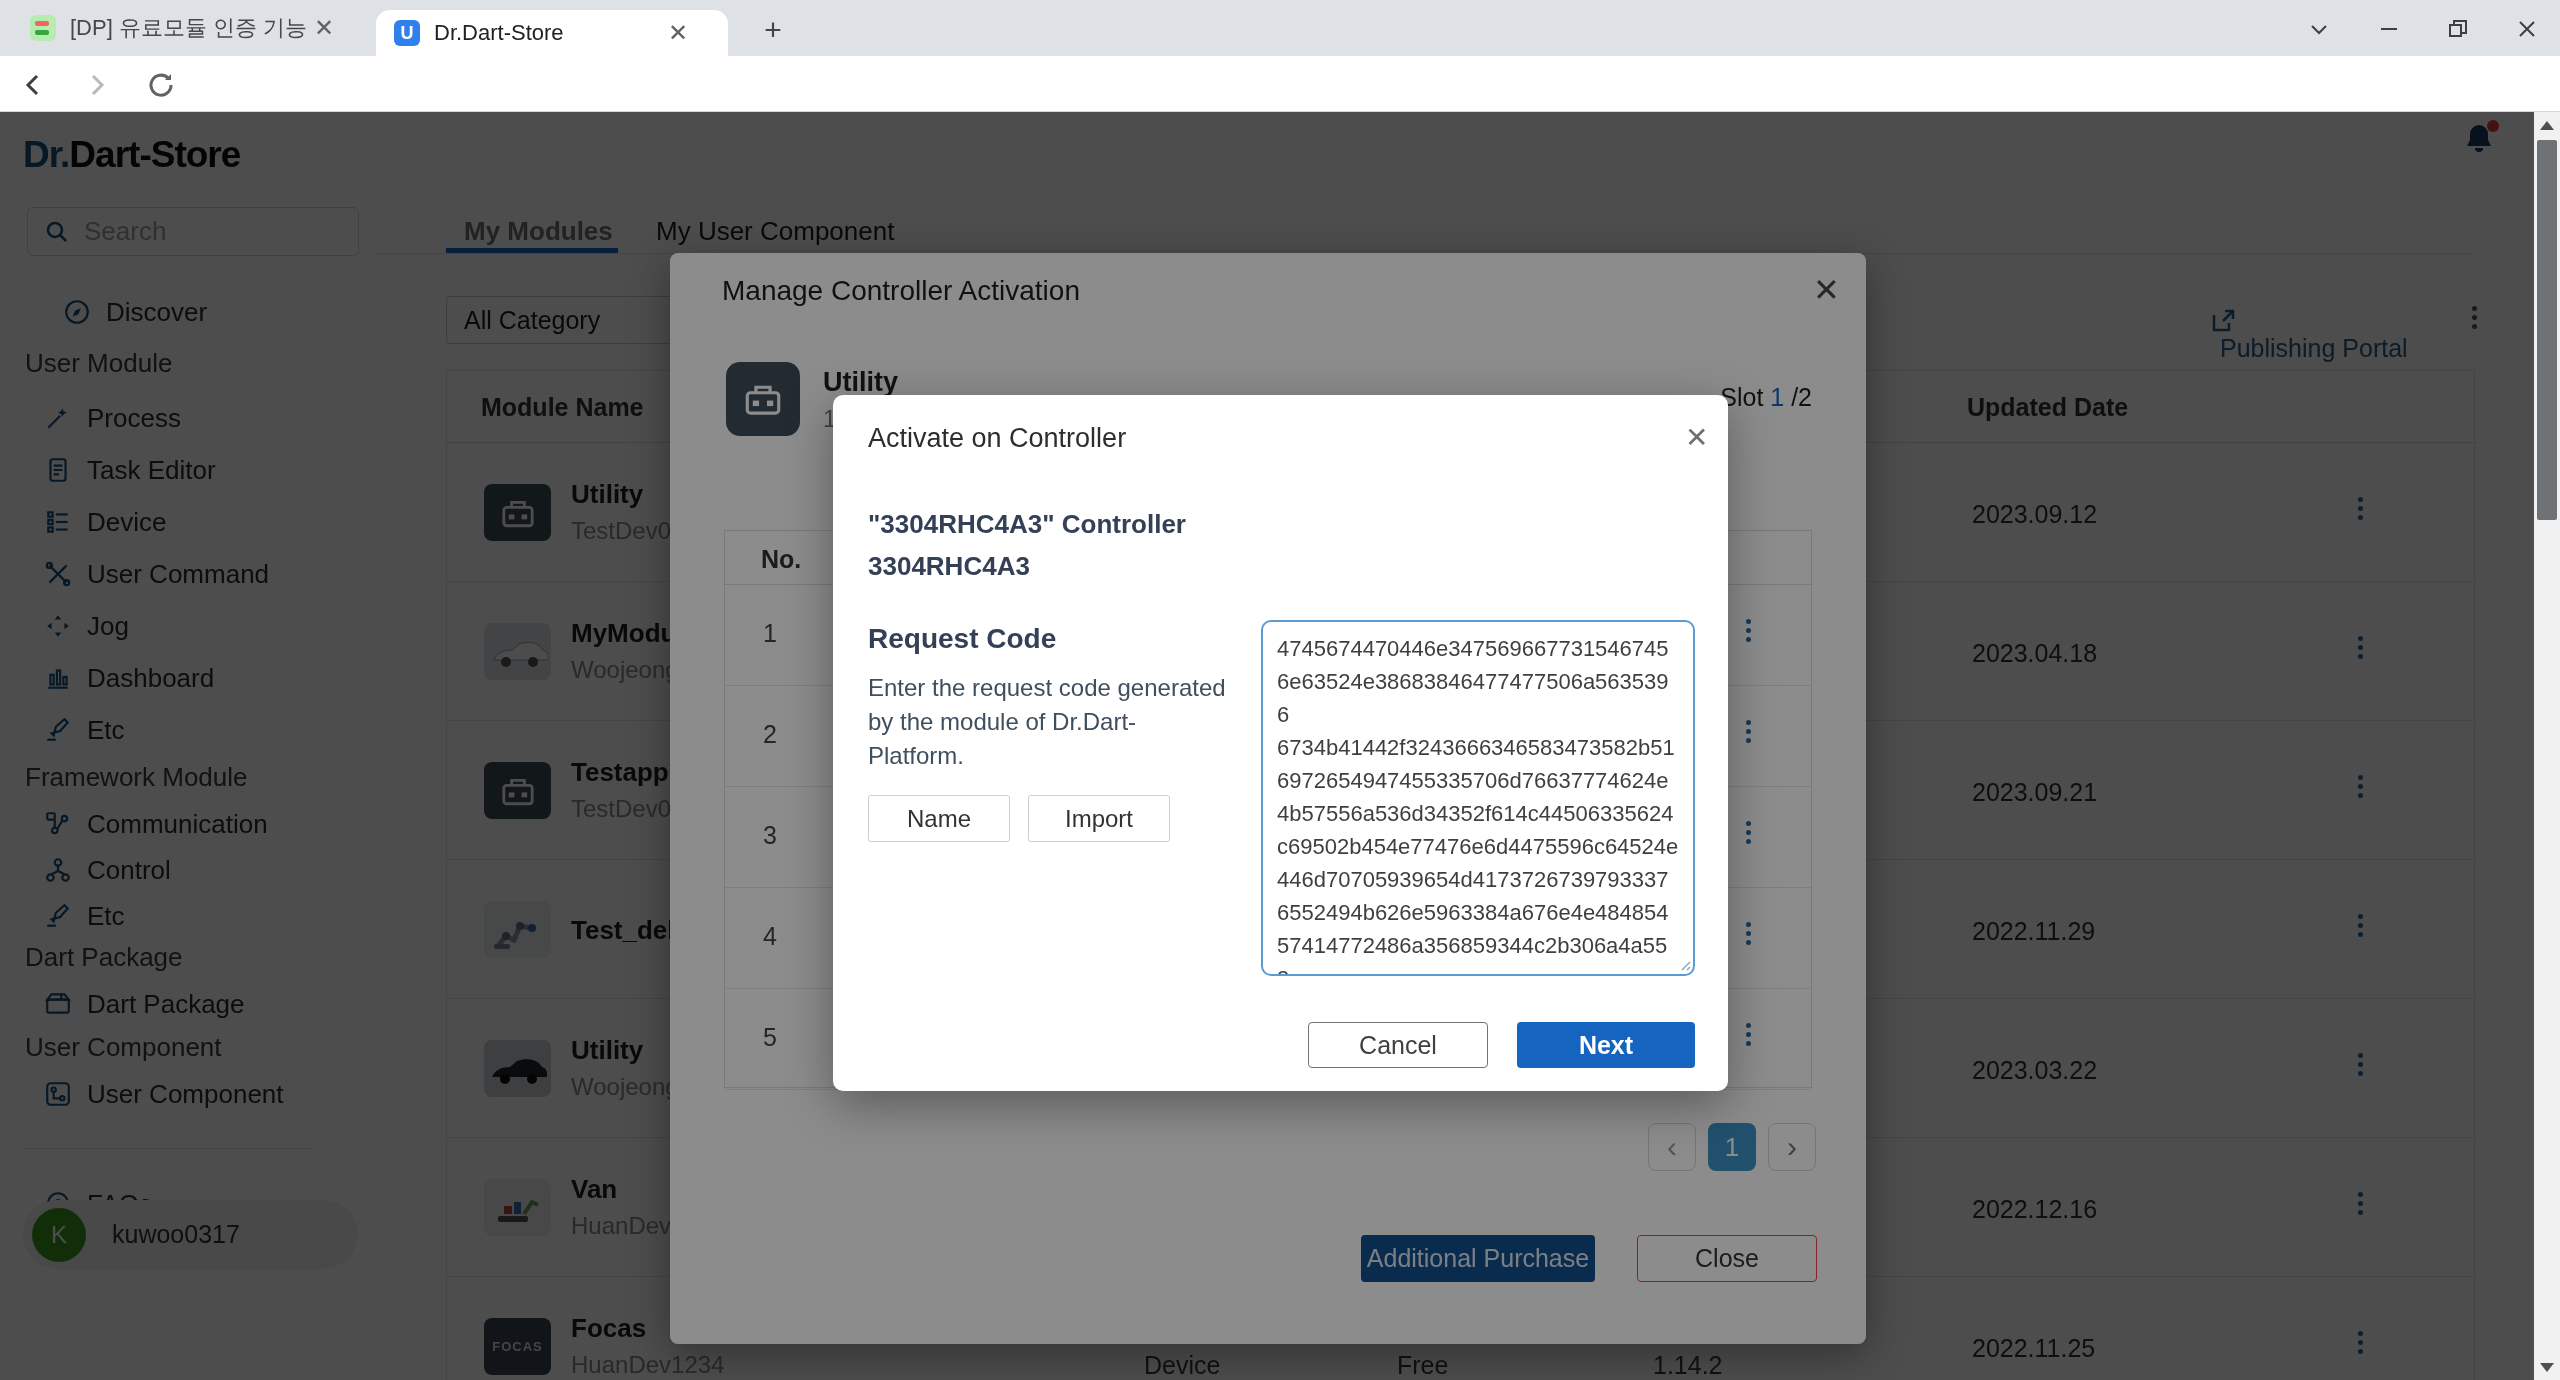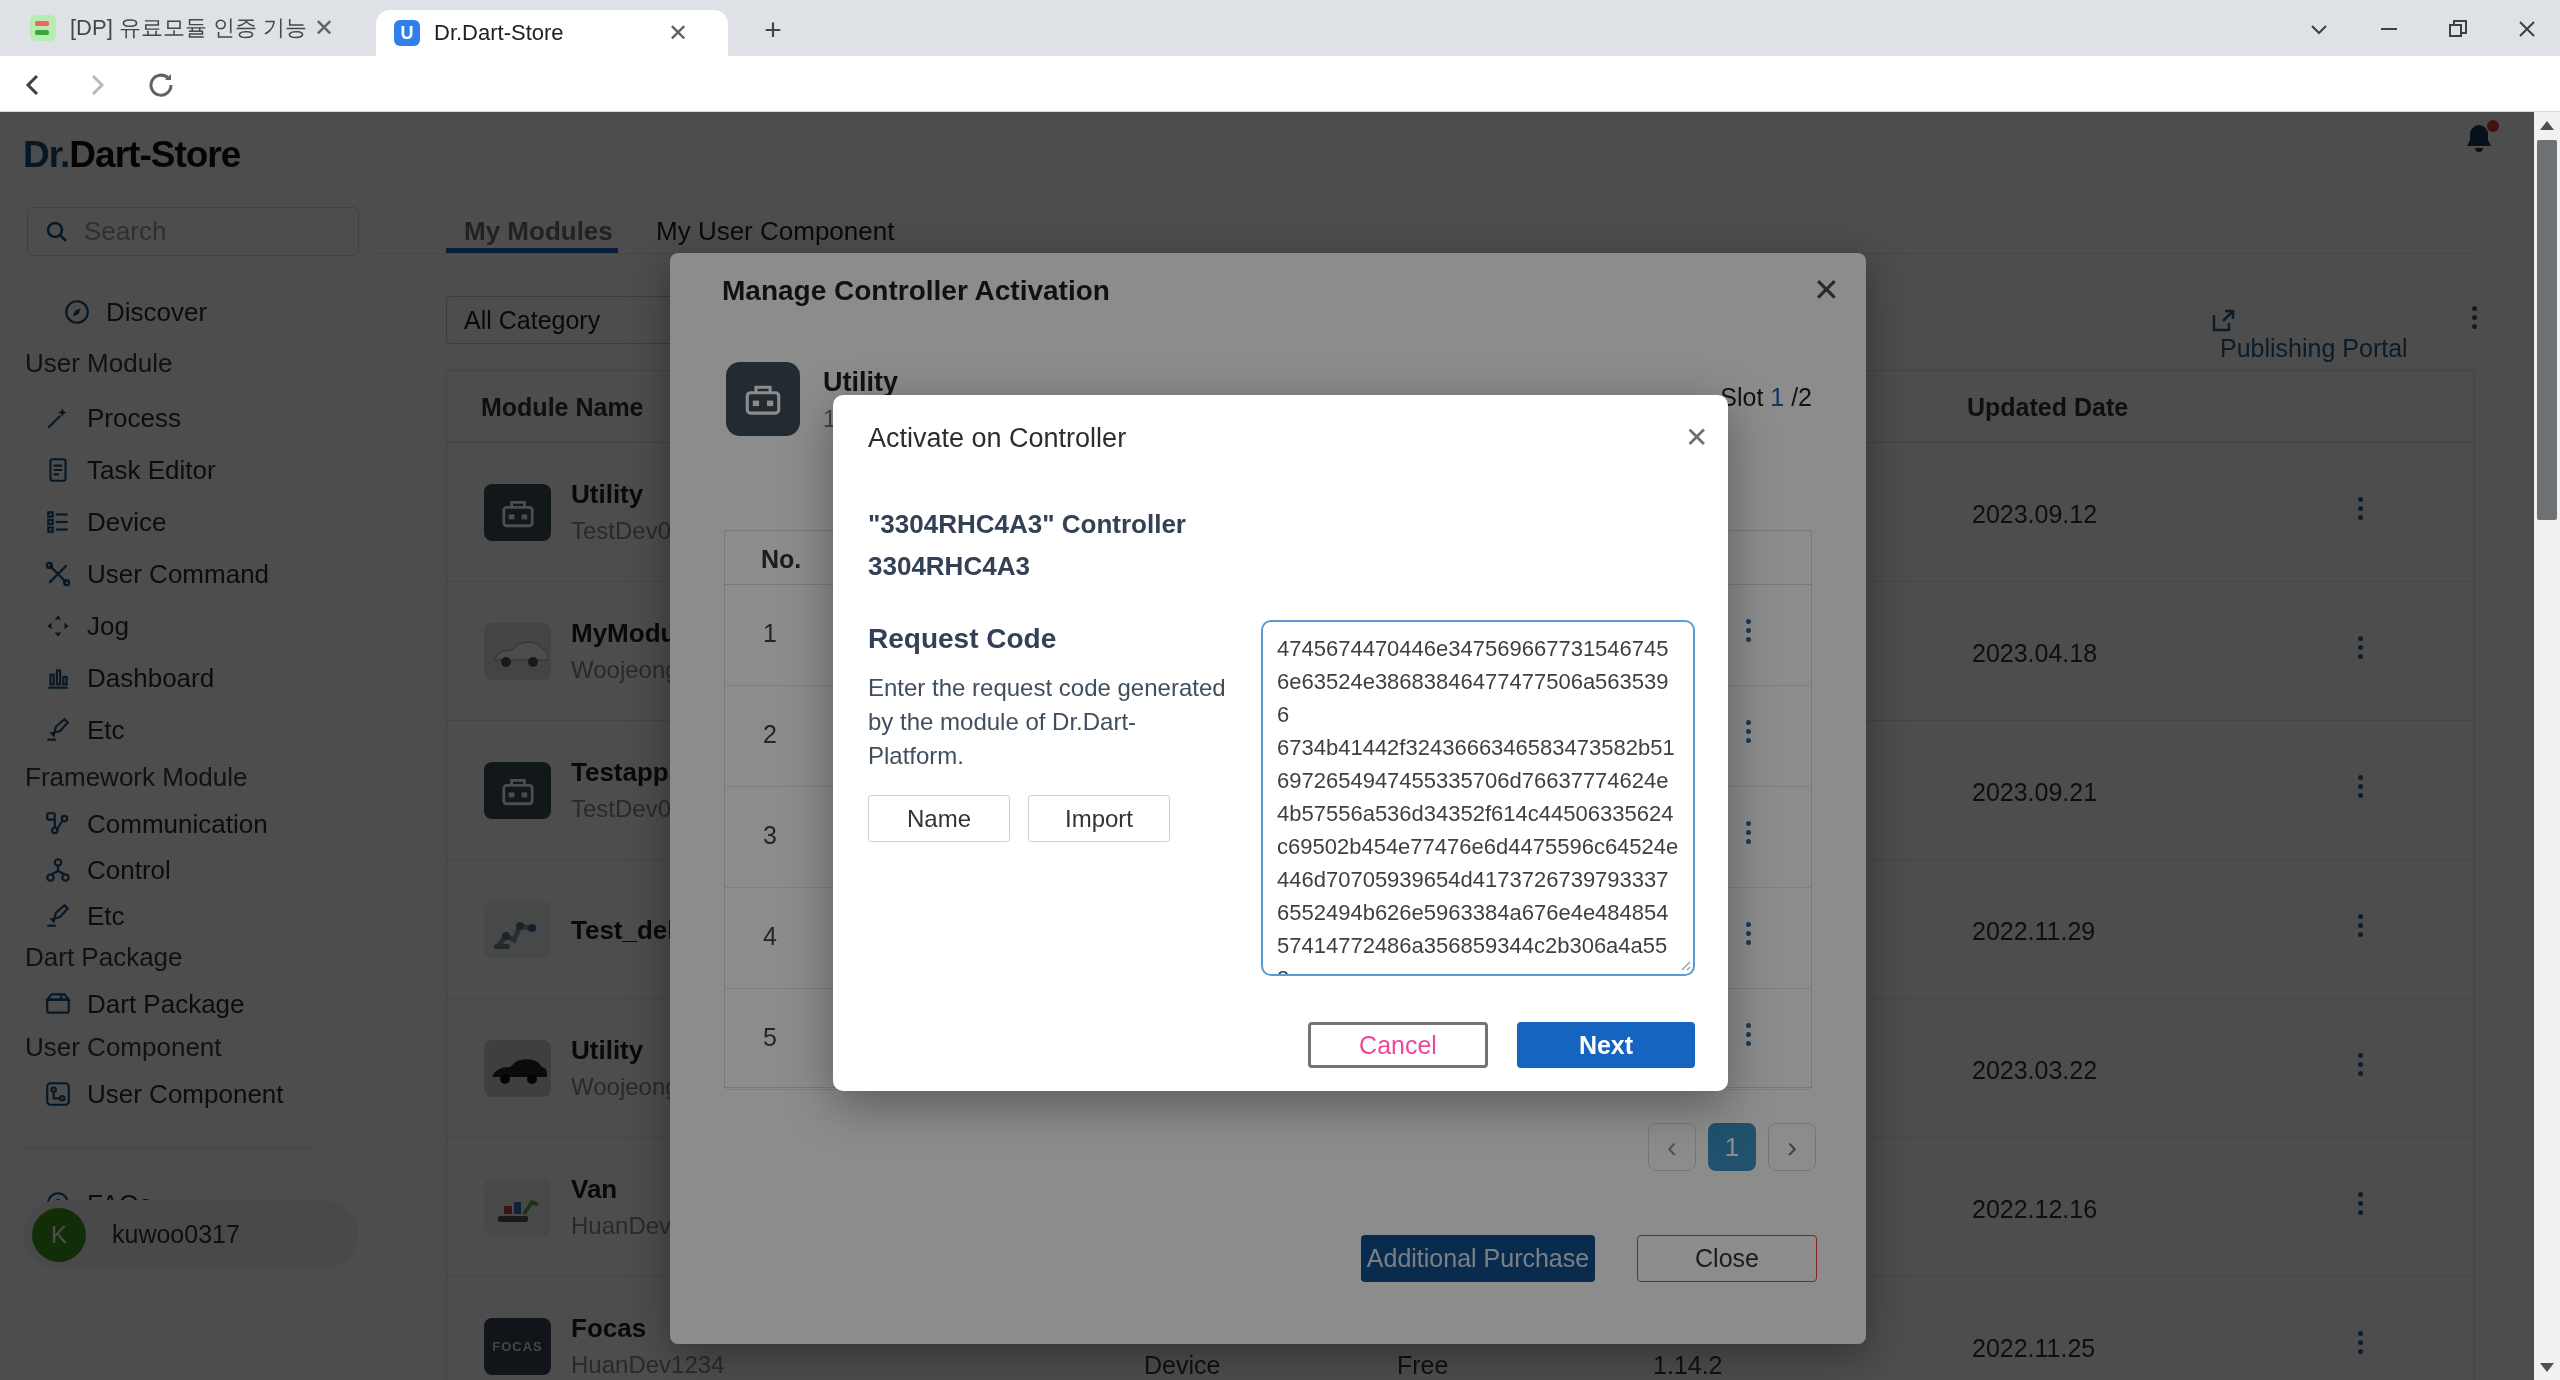--- a/index.html
+++ b/index.html
@@ -82,21 +82,21 @@
   .cell-price{ position:absolute; left:950px;  top:74px; font-size:25px; color:#3a3a3a; }
   .cell-ver  { position:absolute; left:1206px; top:74px; font-size:25px; color:#3a3a3a; }
   .row-dots  { position:absolute; left:1898px; top:50px; width:30px; height:40px; }
 
   
   #overlay-outer, #overlay-inner { position:absolute; left:0; top:112px; width:2534px; height:1268px; background:rgba(0,0,0,0.45); }
   #overlay-outer { z-index:10; } #overlay-inner { z-index:30; }
 
   
   #manage-modal { position:absolute; left:670px; top:253px; width:1196px; height:1091px; background:#fff; border-radius:8px; z-index:20; box-shadow:0 10px 40px rgba(0,0,0,0.35); }
-  #mm-title { position:absolute; left:52px; top:22px; font-size:28px; font-weight:bold; color:#1f1f1f; }
+  #mm-title { position:absolute; left:52px; top:22px; font-size:28px; font-weight:normal; color:#1f1f1f; }
   #mm-close { position:absolute; left:1143px; top:18px; font-size:32px; color:#4a4a4a; }
   #mm-tile { position:absolute; left:56px; top:109px; width:74px; height:74px; border-radius:14px; background:#3f4f59; display:flex; align-items:center; justify-content:center; }
   #mm-name { position:absolute; left:153px; top:114px; font-size:27px; font-weight:bold; color:#1f1f1f; }
   #mm-sub  { position:absolute; left:153px; top:152px; font-size:24px; color:#777; }
   #mm-slot { position:absolute; left:1000px; top:130px; width:142px; text-align:right; font-size:25px; color:#1f1f1f; white-space:nowrap; }
   #mm-slot .cur { color:#1565c0; }
   #mm-table { position:absolute; left:54px; top:277px; width:1088px; height:558px; border:1px solid #dddddd; }
   #mm-no { position:absolute; left:36px; top:14px; font-size:25px; font-weight:bold; color:#333; }
   #mm-thead-line { position:absolute; left:0; top:53px; width:1086px; height:1px; background:#dcdcdc; }
   .mm-row { position:absolute; left:0; width:1086px; height:101px; border-bottom:1px solid #e6e6e6; }
@@ -114,21 +114,21 @@
   #dlg-close { position:absolute; left:852px; top:26px; font-size:28px; color:#707070; }
   #dlg-ctl-title  { position:absolute; left:35px; top:114px; font-size:26px; font-weight:bold; color:#344055; }
   #dlg-ctl-serial { position:absolute; left:35px; top:156px; font-size:26px; font-weight:bold; color:#344055; }
   #dlg-req-label { position:absolute; left:35px; top:228px; font-size:28px; font-weight:bold; color:#344055; }
   #dlg-req-desc { position:absolute; left:35px; top:276px; width:395px; font-size:24px; line-height:34px; color:#404f5e; }
   .dlg-btn { position:absolute; background:#fff; border:1px solid #cfcfcf; border-radius:3px; font-size:24px; color:#333; display:flex; align-items:center; justify-content:center; }
   #dlg-paste  { left:35px;  top:400px; width:142px; height:47px; }
   #dlg-import { left:195px; top:400px; width:142px; height:47px; }
   #dlg-textarea { position:absolute; left:428px; top:225px; width:434px; height:356px; border:2px solid #5b9bd5; border-radius:10px; padding:10px 14px; font-family:"Liberation Sans", sans-serif; font-size:22px; line-height:33px; color:#3f3f3f; resize:none; outline:none; overflow:hidden; }
   #dlg-resize { position:absolute; left:844px; top:562px; width:14px; height:14px; }
-  #dlg-cancel { position:absolute; left:475px; top:627px; width:180px; height:46px; border:3px solid #737373; border-radius:4px; background:#fff; font-size:25px; color:#ec4899; display:flex; align-items:center; justify-content:center; }
+  #dlg-cancel { position:absolute; left:475px; top:627px; width:180px; height:46px; border:1px solid #737373; border-radius:4px; background:#fff; font-size:25px; color:#404040; display:flex; align-items:center; justify-content:center; }
   #dlg-next { position:absolute; left:684px; top:627px; width:178px; height:46px; border-radius:4px; background:#1565c0; font-size:25px; font-weight:bold; color:#fff; display:flex; align-items:center; justify-content:center; }
 
   
   #scrollbar { position:absolute; left:2534px; top:112px; width:26px; height:1268px; background:#f1f1f1; z-index:50; }
   #sb-up { position:absolute; left:0; top:0; width:26px; height:26px; display:flex; align-items:center; justify-content:center; }
   #sb-down { position:absolute; left:0; top:1242px; width:26px; height:26px; display:flex; align-items:center; justify-content:center; }
   #sb-thumb { position:absolute; left:3px; top:28px; width:20px; height:380px; background:#6f7275; border-radius:2px; }
   .tri-up { width:0; height:0; border-left:7px solid transparent; border-right:7px solid transparent; border-bottom:9px solid #505050; }
   .tri-down { width:0; height:0; border-left:7px solid transparent; border-right:7px solid transparent; border-top:9px solid #505050; }
 </style>

